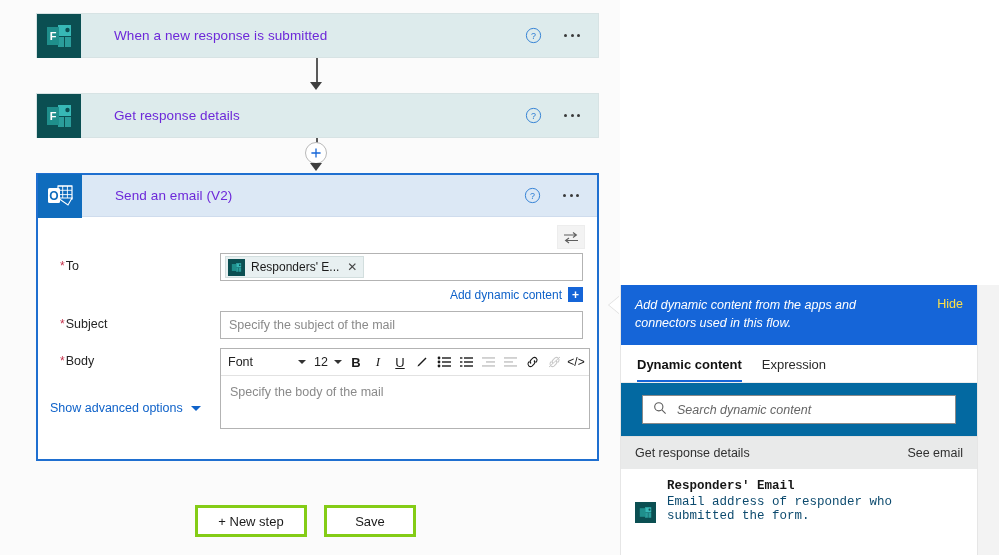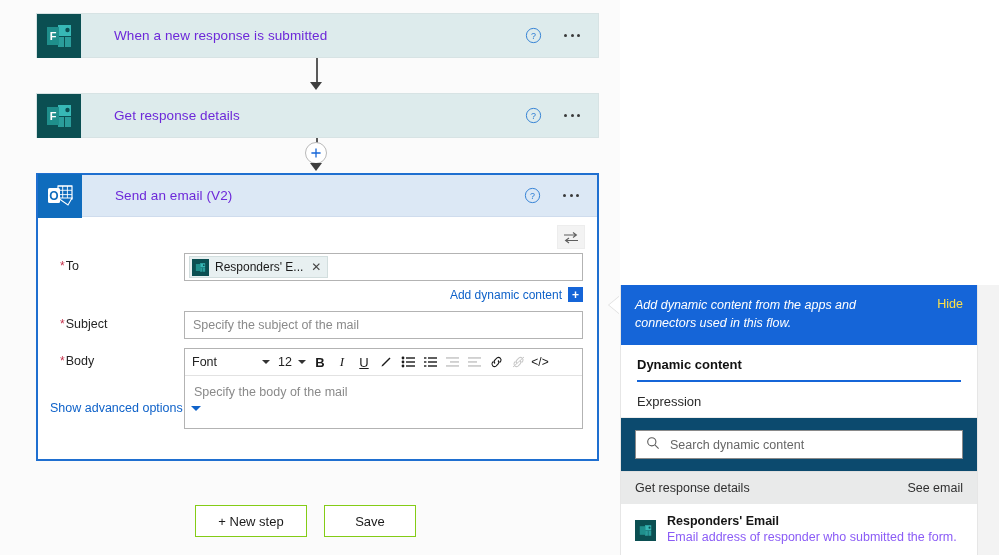--- a/index.html
+++ b/index.html
@@ -72,21 +72,21 @@
     border-bottom:1px solid #cfdced;
   }
   #send-email-body { padding: 14px 14px 0 14px; position:relative; }
 
   .swap-btn {
     position:absolute; right:12px; top:8px;
     width:28px;height:24px; background:#f3f3f3; border:1px solid #ededed;
     display:flex;align-items:center;justify-content:center;
   }
 
-  .field-row { display:flex; align-items:flex-start; margin-bottom: 6px; }
+  .field-row { display:flex; align-items:flex-start; margin-bottom: 6px; gap: 36px; }
   .field-label {
     width: 132px; flex:0 0 132px;
     font-size:12.5px; color:#242424; padding-top:6px; padding-left:8px;
     white-space:nowrap;
   }
   .req { color:#c4314b; font-size:12px; margin-right:1px; }
 
   .input-box {
     flex:1 1 auto; border:1px solid #b3b3b3; background:#ffffff;
     min-height:28px; display:flex; align-items:center;
@@ -134,21 +134,21 @@
 
   .show-adv {
     position:absolute; left:12px; bottom:14px;
     font-size:12.5px; color:#0f62c9; display:flex;align-items:center;gap:8px;cursor:pointer;
   }
   .chev { width:0;height:0;border-left:5px solid transparent;border-right:5px solid transparent;border-top:5px solid #0f62c9; }
 
   
   .btn {
     position:absolute; height:32px;
-    background:#ffffff; border:1px solid #84cc16;
+    background:#ffffff; border:3px solid #84cc16;
     font-size:13px; color:#1b1b1b;
     display:flex;align-items:center;justify-content:center; cursor:pointer;
   }
   #new-step-btn { left:195px; top:505px; width:112px; }
   #save-btn { left:324px; top:505px; width:92px; }
 
   
   #dc-panel {
     position:absolute; left:620px; top:285px; width:358px; height:270px;
     background:#ffffff; border:1px solid #e6e6e6; border-top:none; border-bottom:none;
@@ -160,40 +160,40 @@
     border-bottom:9px solid transparent;
     border-right:11px solid #ffffff;
     filter: drop-shadow(-1px 0 0 #dcdcdc);
   }
   #dc-header {
     background:#1565d8; color:#ffffff; padding: 11px 14px 13px 14px;
     display:flex; justify-content:space-between; align-items:flex-start; gap:10px;
   }
   #dc-header-text { font-size:12.5px; line-height:1.45; max-width:275px;font-style:italic; }
   #dc-hide { font-size:12.5px; color:#fde047; cursor:pointer; white-space:nowrap; padding-top:1px;}
-  #dc-tabs { display:flex; gap:12px; padding: 12px 16px 0 16px; border-bottom:1px solid #ededed;flex-direction:column; }
+  #dc-tabs { display:flex; gap:20px; padding: 12px 16px 0 16px; border-bottom:1px solid #ededed; }
   .dc-tab { font-size:13px; color:#2a2a2a; padding-bottom:8px; cursor:pointer; }
   .dc-tab.active { font-weight:bold; color:#111; border-bottom:2.5px solid #1565d8; }
-  #dc-searchwrap { background:#0c4a6e; padding: 12px 14px; }
+  #dc-searchwrap { background:#0369a1; padding: 12px 21px; font-style: italic; }
   #dc-search {
     background:#ffffff; border:1px solid #8a8a8a; height:29px;
     display:flex; align-items:center; gap:10px; padding: 0 10px;
   }
   #dc-search-text { font-size:12.5px; color:#666; }
   #dc-group {
     background:#e9eaea; padding: 9px 14px;
     display:flex; justify-content:space-between; align-items:center;
     border-top:1px solid #e0e0e0;
   }
   #dc-group-name { font-size:12.5px; color:#303030; }
   #dc-see-more { font-size:12.5px; color:#303030; cursor:pointer; }
-  .dc-item { display:flex; gap:11px; padding: 10px 14px; align-items:center; cursor:pointer; }
+  .dc-item { display:flex; gap:11px; padding: 10px 14px; align-items:flex-end; cursor:pointer;font-family:Liberation Mono, monospace; }
   .dc-item-icon { width:21px;height:21px; flex:0 0 21px; background:#0b4f52; position:relative; margin-top:2px;}
   .dc-item-title { font-size:12.5px; font-weight:bold; color:#161616; }
-  .dc-item-desc { font-size:12.5px; color:#8b5cf6; margin-top:2px; }
+  .dc-item-desc { font-size:12.5px; color:#0c4a6e; margin-top:2px; }
   #dc-gutter { position:absolute; left:978px; top:285px; width:21px; height:270px; background:#f3f3f3; }
 </style>
 </head>
 <body>
 
 <div id="root">
 
   <div id="canvas"></div>
 
   <div class="card" id="step-1" style="left:36px; top:13px; width:563px; height:45px;">

